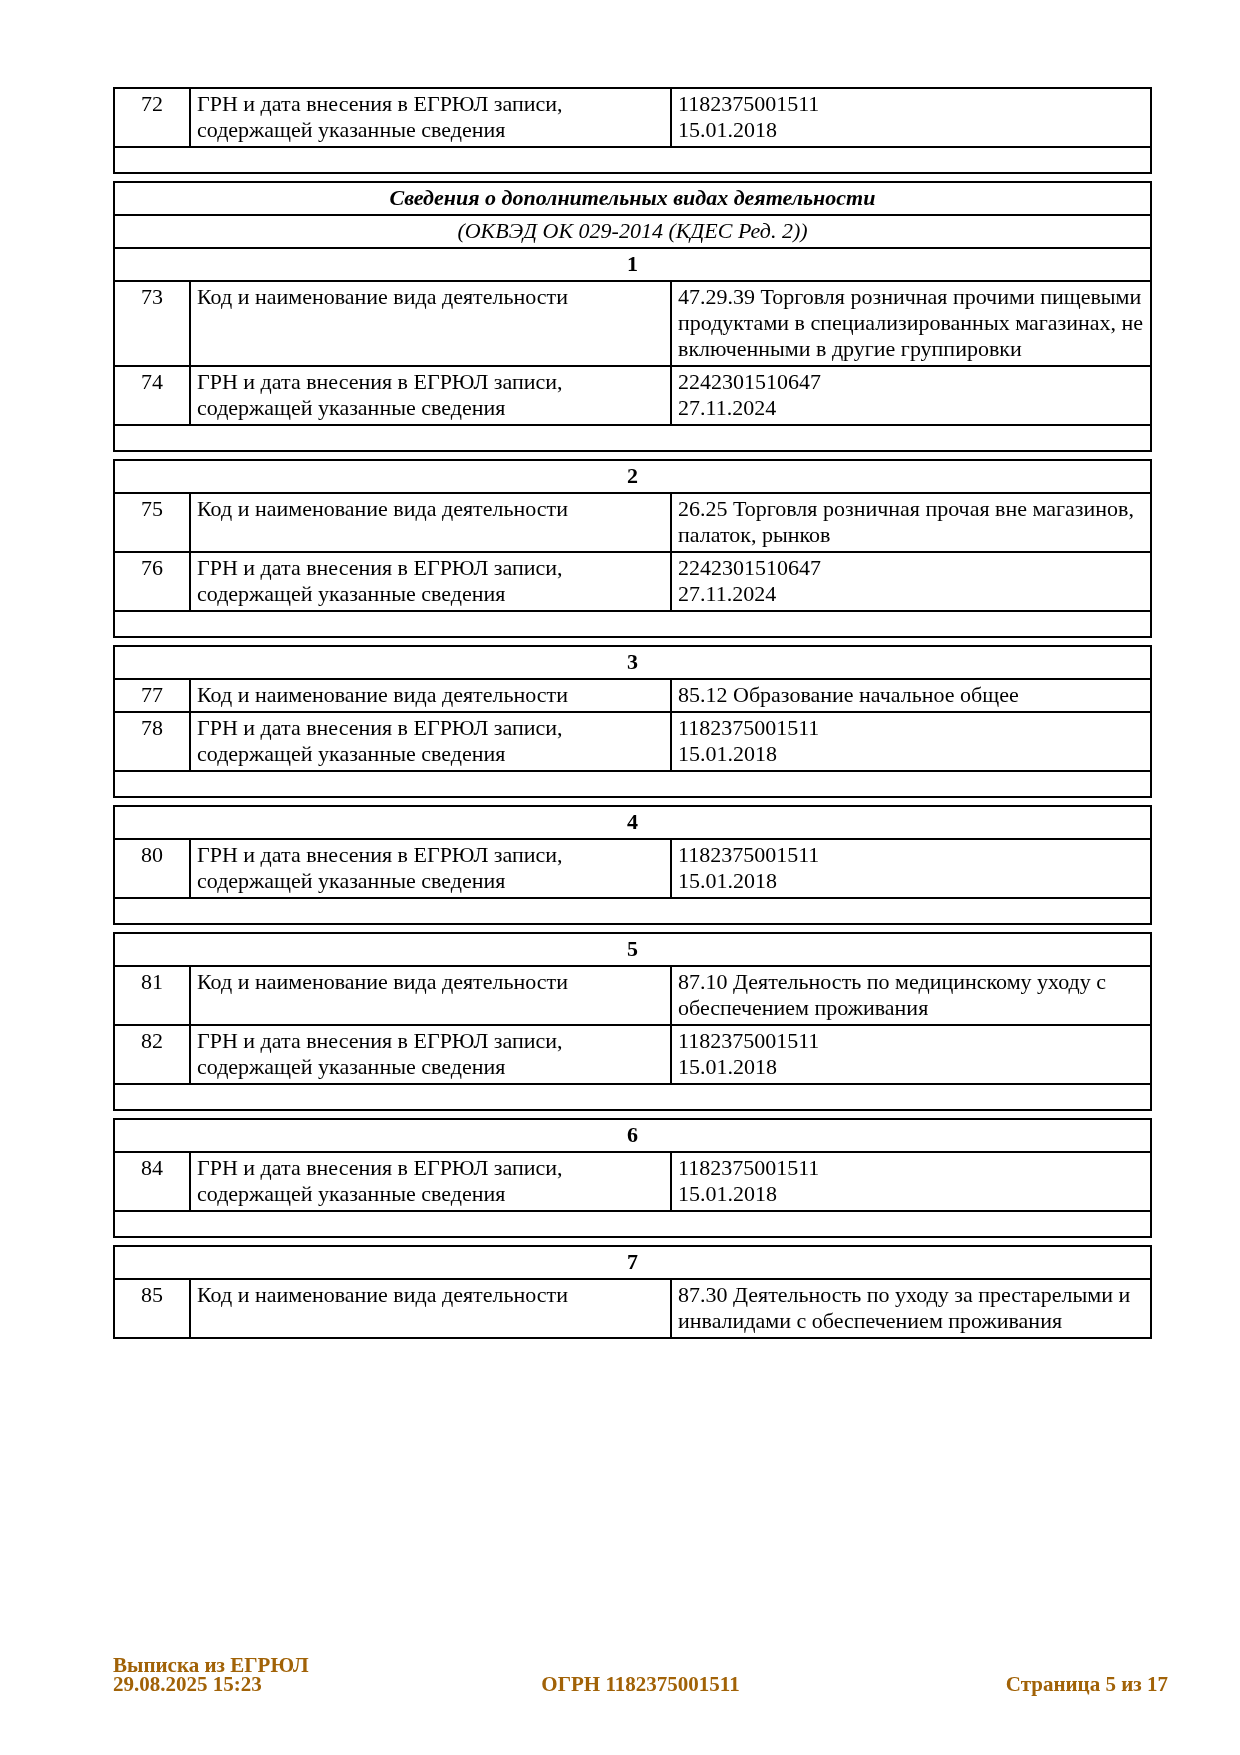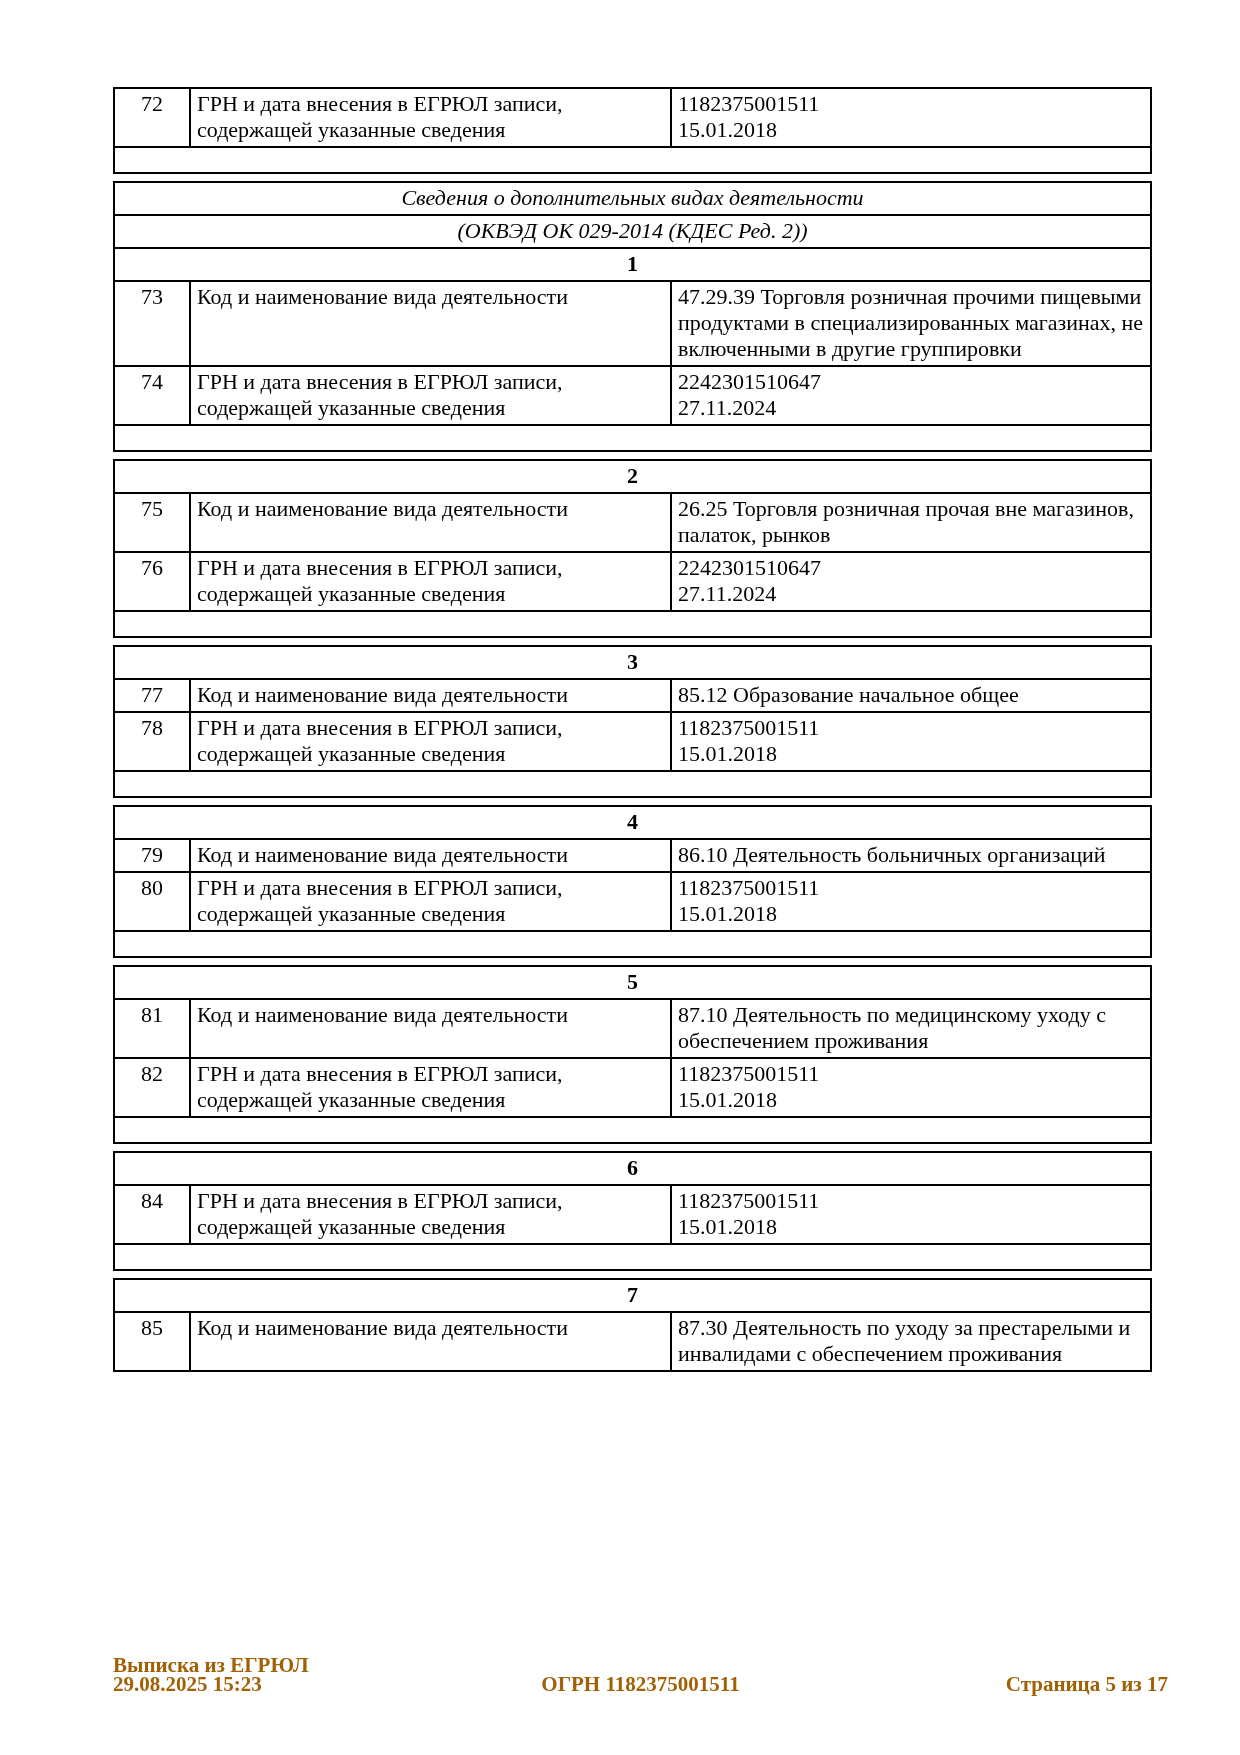--- a/index.html
+++ b/index.html
@@ -29,21 +29,21 @@
     border: 2px solid #000000;
     font-size: 22px;
     line-height: 26px;
     padding: 2px 6px 3px 6px;
     vertical-align: top;
     word-wrap: break-word;
   }
   td.num-cell { text-align: center; }
   tr.title-row td {
     text-align: center;
-    font-weight: normal;
+    font-weight: bold;
     font-style: italic;
   }
   tr.subtitle-row td {
     text-align: center;
     font-style: italic;
   }
   tr.section-num-row td {
     text-align: center;
     font-weight: bold;
   }
@@ -205,25 +205,20 @@
     <colgroup>
             <col style="width:76px">
             <col style="width:481px">
             <col style="width:480px">
           </colgroup>
     <tbody>
             <tr class="section-num-row">
       <td colspan="3">4</td>
     </tr>
     <tr>
-      <td class="num-cell">79</td>
-      <td>Код и наименование вида деятельности</td>
-      <td>86.10 Деятельность больничных организаций</td>
-    </tr>
-    <tr>
       <td class="num-cell">80</td>
       <td>ГРН и дата внесения в ЕГРЮЛ записи, содержащей указанные сведения</td>
       <td>
         <div>1182375001511</div>
         <div>15.01.2018</div>
       </td>
     </tr>
     <tr class="empty-row">
       <td colspan="3"></td>
     </tr>

